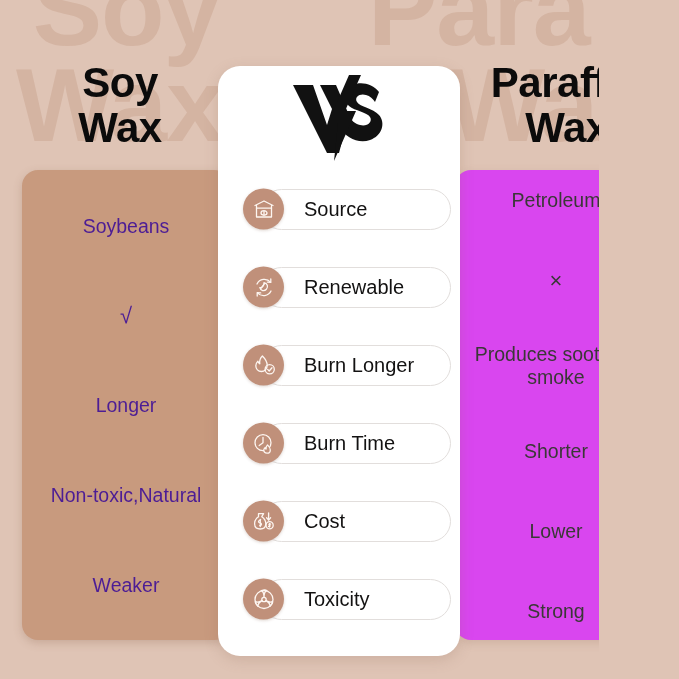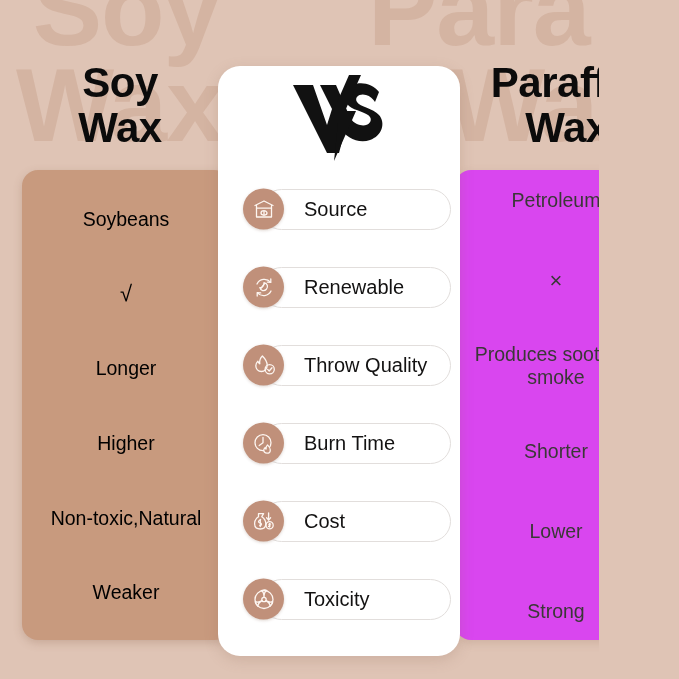--- a/index.html
+++ b/index.html
@@ -86,21 +86,21 @@
     box-shadow: 0 3px 9px rgba(150, 115, 95, 0.22);
     gap: 44px;
   }
   .value-cell {
     flex: 1 1 0;
     display: flex;
     align-items: center;
     justify-content: center;
     text-align: center;
     font-size: 19.5px;
-    color: #000000;
+    color: #4c1d95;
     line-height: 1.18;
     padding: 0 4px;
     box-sizing: border-box;
   }
   .value-cell.mark { font-size: 22px; }
   #panel-right .value-cell { color: #3a3836; }
 
   
   #center-card {
     position: absolute;
@@ -190,21 +190,20 @@
   </div>
   <div class="header" id="header-right">
     <div>Paraffin</div>
     <div>Wax</div>
   </div>
 
   <div class="panel" id="panel-left">
     <div class="value-cell">Soybeans</div>
     <div class="value-cell mark">√</div>
     <div class="value-cell">Longer</div>
-    <div class="value-cell">Higher</div>
     <div class="value-cell">Non-toxic,Natural</div>
     <div class="value-cell">Weaker</div>
   </div>
 
   <div class="panel" id="panel-right">
     <div class="value-cell">Petroleum</div>
     <div class="value-cell mark">×</div>
     <div class="value-cell">Produces soot and smoke</div>
     <div class="value-cell">Shorter</div>
     <div class="value-cell">Lower</div>
@@ -263,21 +262,21 @@
 
       <div class="row">
         <div class="pill">
           <div class="icon-circle">
             <svg width="26" height="26" viewBox="0 0 26 26" fill="none" stroke="#fdf6f1" stroke-width="1.3" stroke-linecap="round" stroke-linejoin="round">
               <path d="M11.4 3.5 c3.4 3.4 4.8 6.1 4.8 9.2 c0 3.6 -2.6 6.3 -5.8 6.3 c-3.2 0 -5.6 -2.5 -5.6 -5.8 c0 -1.9 0.8 -3.3 2.1 -4.6 c0.3 1.5 1 2.4 1.9 2.7 c-0.5 -3 0.2 -5.5 2.6 -7.8 z"></path>
               <circle cx="18.7" cy="16.8" r="4.6"></circle>
               <path d="M16.6 16.9 L18.2 18.5 L21 15.3"></path>
             </svg>
           </div>
-          <span class="pill-label">Throw Quality</span>
+          <span class="pill-label">Burn Longer</span>
         </div>
       </div>
 
       <div class="row">
         <div class="pill">
           <div class="icon-circle">
             <svg width="26" height="26" viewBox="0 0 26 26" fill="none" stroke="#fdf6f1" stroke-width="1.3" stroke-linecap="round" stroke-linejoin="round">
               <circle cx="12" cy="12.2" r="8"></circle>
               <path d="M12 6.8 L12 12.2 L8.2 15"></path>
               <path d="M16.5 14.4 c2 1.9 2.8 3.4 2.8 5 c0 1.9 -1.5 3.3 -3.3 3.3 c-1.8 0 -3.2 -1.3 -3.2 -3.1 c0 -1 0.5 -1.8 1.2 -2.5 c0.2 0.8 0.6 1.3 1.1 1.5 c-0.3 -1.6 0.1 -2.9 1.4 -4.2 z" fill="#c0907a"></path>

